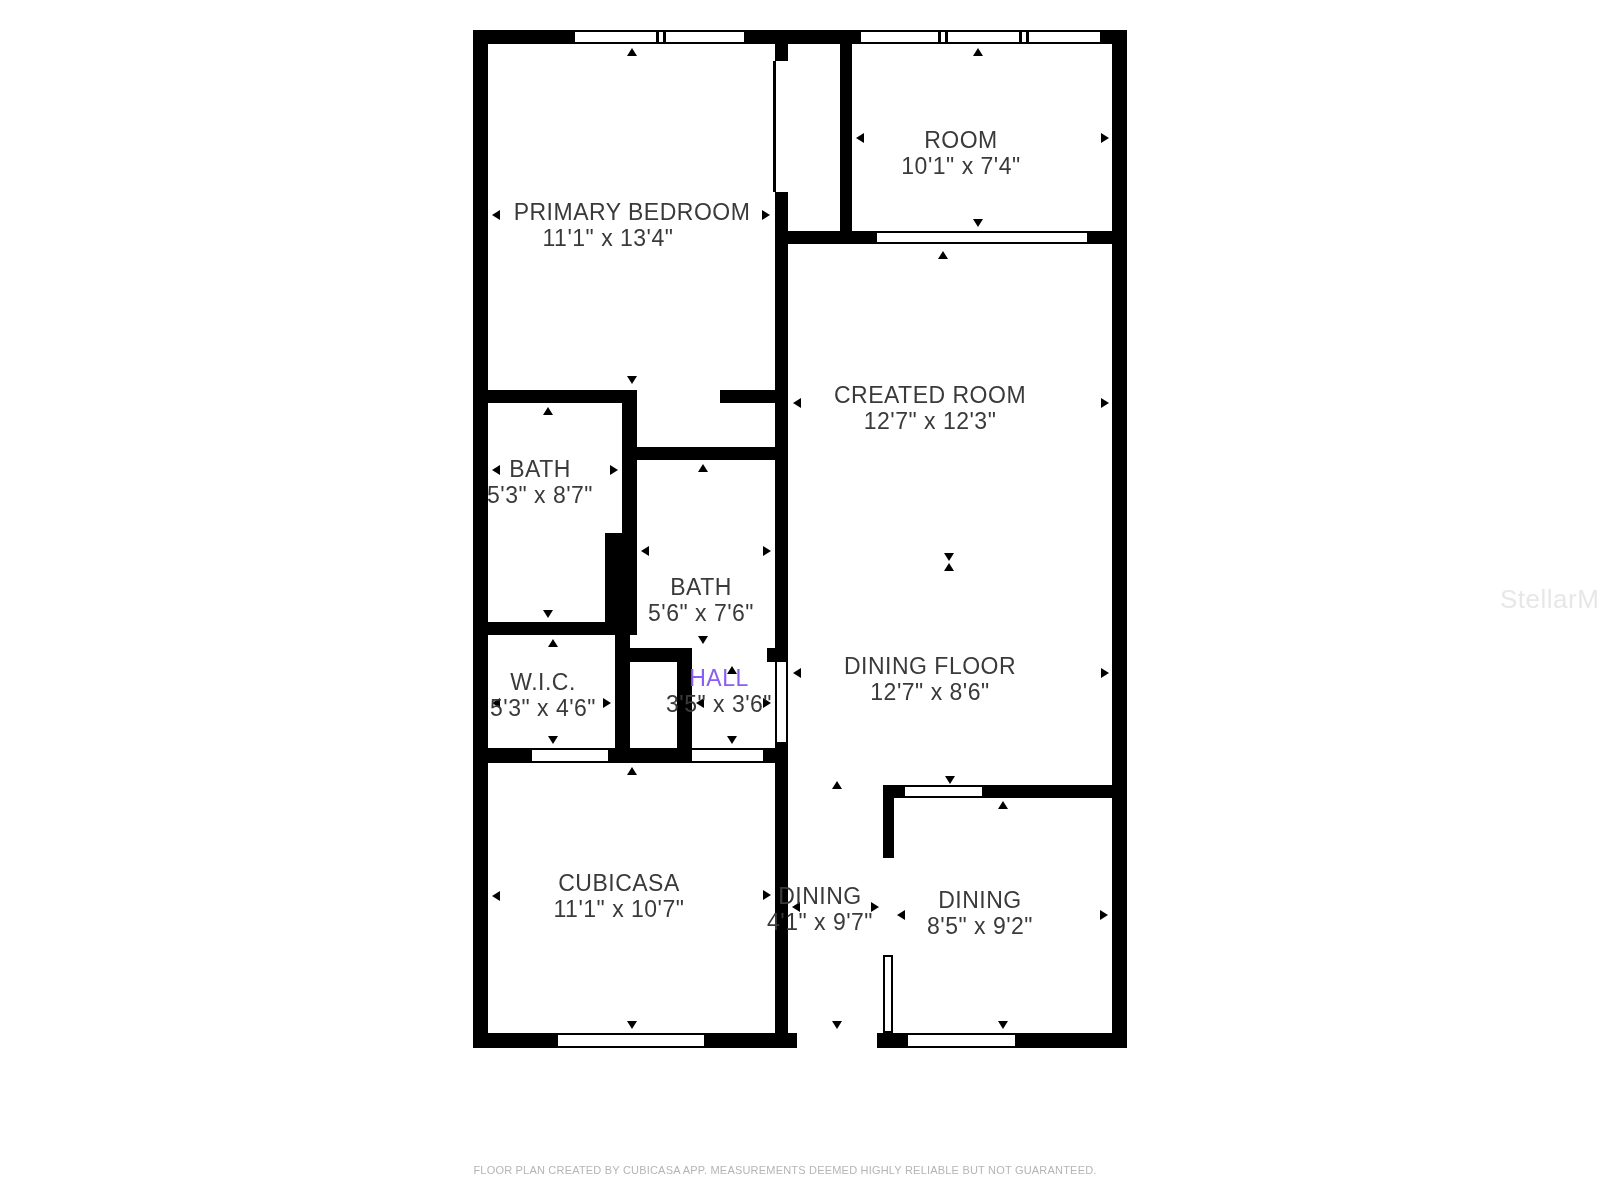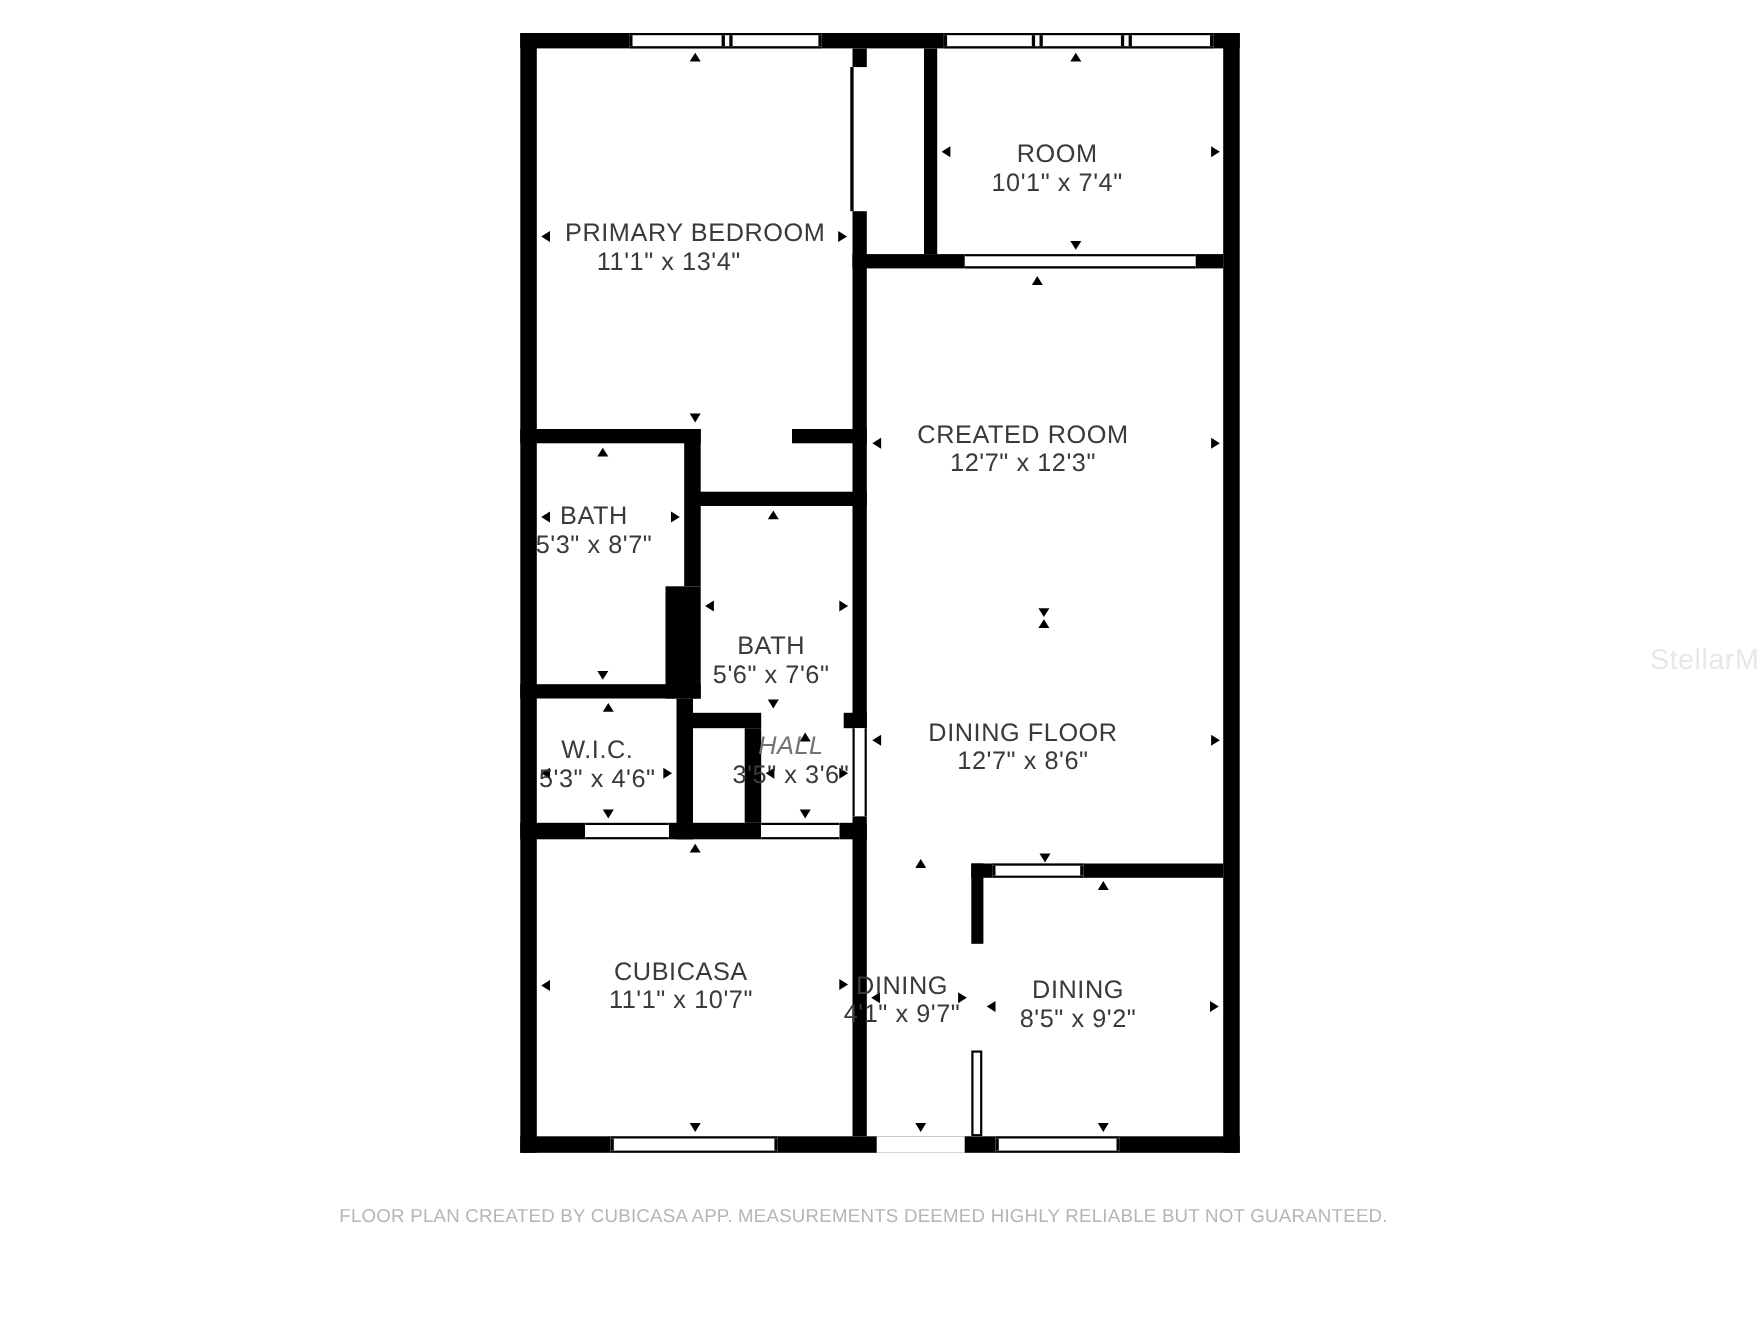--- a/index.html
+++ b/index.html
@@ -35,24 +35,24 @@
   }
   #watermark{
     position:absolute;
     left:1500px;top:584px;
     font-size:26px;
     color:#e7e7e7;
     letter-spacing:0.5px;
   }
   #footer-disclaimer{
     position:absolute;
-    left:785px;top:1096px;
+    left:785px;top:1164px;
     transform:translateX(-50%);
     white-space:nowrap;
-    font-size:17px;
+    font-size:11px;
     letter-spacing:0.2px;
     color:#b5b5b5;
   }
 </style>
 </head>
 <body>
 
 <div id="canvas">
   <div id="plan-layer">
       <div class="wall" style="left: 473px; top: 30px; width: 654px; height: 14px; background: rgb(0, 0, 0);"></div>
@@ -161,21 +161,21 @@
       <div class="room-name" style="left: 961px; top: 140px; color: rgb(58, 58, 58);">ROOM</div>
       <div class="room-dims" style="left: 961px; top: 166px; color: rgb(58, 58, 58);">10'1" x 7'4"</div>
       <div class="room-name" style="left: 930px; top: 395px; color: rgb(58, 58, 58);">CREATED ROOM</div>
       <div class="room-dims" style="left: 930px; top: 421px; color: rgb(58, 58, 58);">12'7" x 12'3"</div>
       <div class="room-name" style="left: 540px; top: 469px; color: rgb(58, 58, 58);">BATH</div>
       <div class="room-dims" style="left: 540px; top: 495px; color: rgb(58, 58, 58);">5'3" x 8'7"</div>
       <div class="room-name" style="left: 701px; top: 587px; color: rgb(58, 58, 58);">BATH</div>
       <div class="room-dims" style="left: 701px; top: 613px; color: rgb(58, 58, 58);">5'6" x 7'6"</div>
       <div class="room-name" style="left: 543px; top: 682px; color: rgb(58, 58, 58);">W.I.C.</div>
       <div class="room-dims" style="left: 543px; top: 708px; color: rgb(58, 58, 58);">5'3" x 4'6"</div>
-      <div class="room-name" style="left: 719px; top: 678px; color: #737373; font-style: italic;">HALL</div>
+      <div class="room-name" style="left: 719px; top: 678px; color: #8b5cf6;">HALL</div>
       <div class="room-dims" style="left: 719px; top: 704px; color: rgb(58, 58, 58);">3'5" x 3'6"</div>
       <div class="room-name" style="left: 930px; top: 666px; color: rgb(58, 58, 58);">DINING FLOOR</div>
       <div class="room-dims" style="left: 930px; top: 692px; color: rgb(58, 58, 58);">12'7" x 8'6"</div>
       <div class="room-name" style="left: 619px; top: 883px; color: rgb(58, 58, 58);">CUBICASA</div>
       <div class="room-dims" style="left: 619px; top: 909px; color: rgb(58, 58, 58);">11'1" x 10'7"</div>
       <div class="room-name" style="left: 820px; top: 896px; color: rgb(58, 58, 58);">DINING</div>
       <div class="room-dims" style="left: 820px; top: 922px; color: rgb(58, 58, 58);">4'1" x 9'7"</div>
       <div class="room-name" style="left: 980px; top: 900px; color: rgb(58, 58, 58);">DINING</div>
       <div class="room-dims" style="left: 980px; top: 926px; color: rgb(58, 58, 58);">8'5" x 9'2"</div>
     </div>

